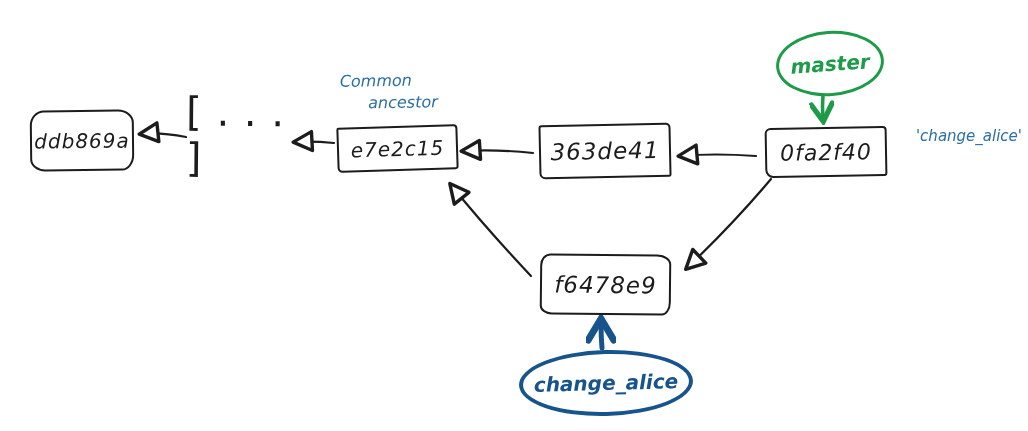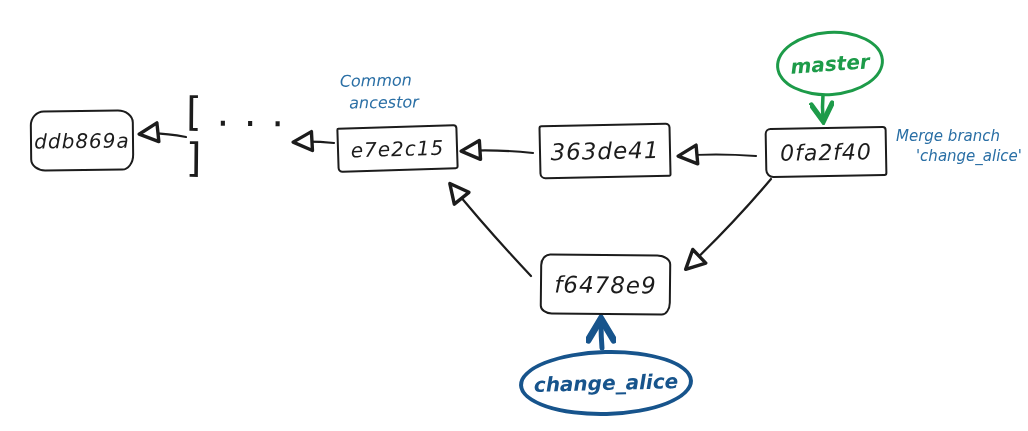--- a/index.html
+++ b/index.html
@@ -31,21 +31,21 @@
     border-radius:50%;background:#ffffff;font-style:italic;font-weight:bold;white-space:nowrap;
   }
   #ellipse-master{left:776px;top:31px;width:102px;height:59px;
     border:3.5px solid #1d9b49;color:#1d9b49;font-size:20px;transform:rotate(-4deg);}
   #ellipse-change-alice{left:519px;top:350px;width:166px;height:58px;
     border:4.5px solid #17548c;color:#17548c;font-size:20px;transform:rotate(-1.5deg);}
   .annotation{
     position:absolute;color:#2a6fa5;font-style:italic;line-height:1.35;white-space:nowrap;
   }
   #label-common-ancestor{left:340px;top:70px;font-size:16px;transform:rotate(-1deg);}
-  #label-common-ancestor .line2{margin-left:9px;}
+  #label-common-ancestor .line2{margin-left:28px;}
   #label-merge-branch{left:896px;top:126px;font-size:15px;}
   #label-merge-branch .line2{margin-left:20px;}
   .line1,.line2{display:block;}
 </style>
 </head>
 <body>
 
 <div id="canvas">
 
   <svg id="edges" viewBox="0 0 1028 431" xmlns="http://www.w3.org/2000/svg">
@@ -103,17 +103,16 @@
   <div id="ellipse-change-alice" class="branch-ellipse">
     <span>change_alice</span>
   </div>
 
   <div id="label-common-ancestor" class="annotation">
     <span class="line1">Common</span>
     <span class="line2">ancestor</span>
   </div>
 
   <div id="label-merge-branch" class="annotation">
-    <span class="line1">Merge branch</span>
     <span class="line2">'change_alice'</span>
   </div>
 
 </div>
 
 </body></html>

